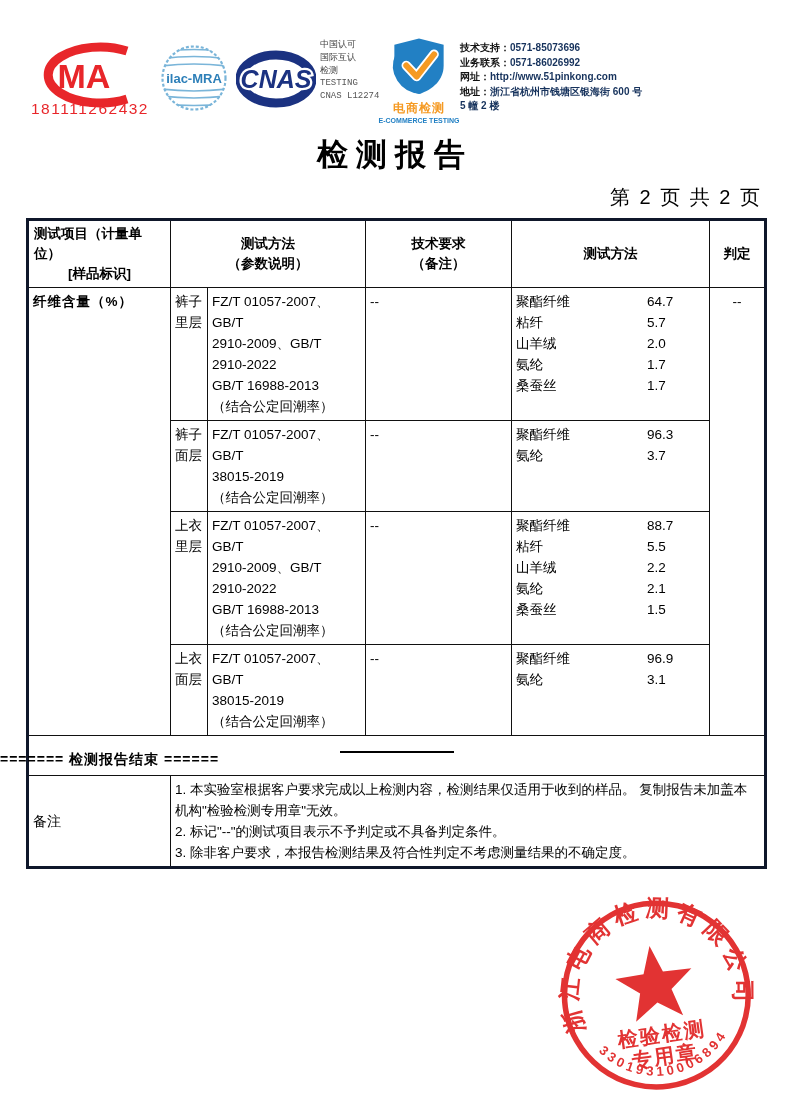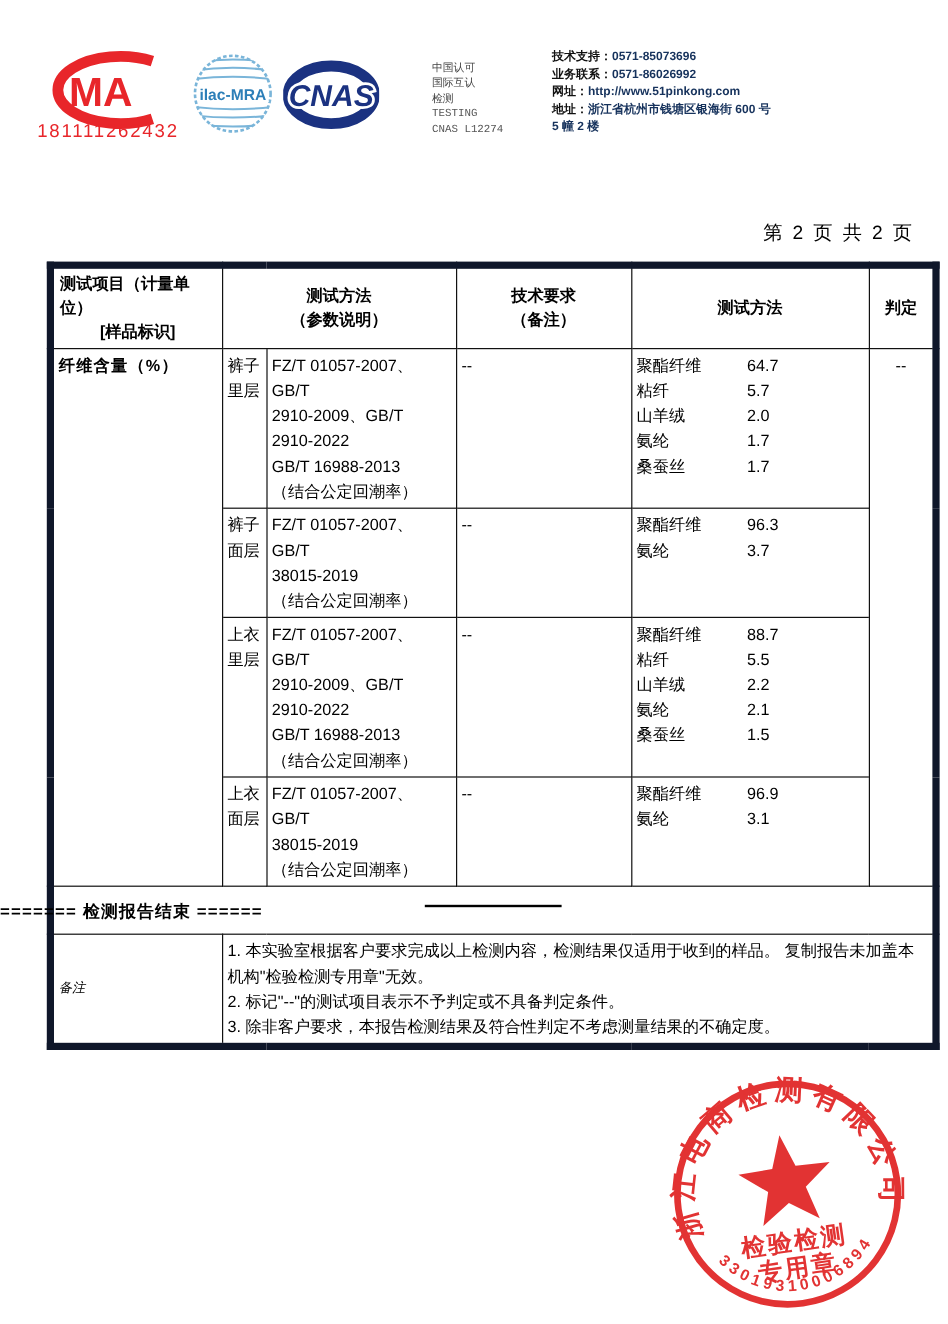--- a/index.html
+++ b/index.html
@@ -4,54 +4,54 @@
 <style>
   * { margin:0; padding:0; box-sizing:border-box; }
   body { background:#fff; font-family:"Liberation Sans","DejaVu Sans",sans-serif; }
   .page { position:relative; width:790px; height:1103px; background:#fff; overflow:hidden; }
 
   
   .logo { position:absolute; }
   .cma { left:24px; top:40px; }
   .ilac { left:158px; top:42px; }
   .cnas { left:236px; top:50px; }
-  .certtext { left:320px; top:50px; font-size:9px; line-height:13px; color:#444;margin-left:40px; }
+  .certtext { left:320px; top:38px; font-size:9px; line-height:13px; color:#444; }
   .certtext .en { font-family:"Liberation Mono","DejaVu Sans Mono",monospace; color:#555; }
   .shieldbox { left:376px; top:36px; width:86px; text-align:center; }
   .shield-cn { color:#f59a23; font-weight:bold; font-size:12px; letter-spacing:1px; margin-top:-2px; }
   .shield-en { color:#2280c4; font-weight:bold; font-size:7px; }
   .contact { left:460px; top:41px; font-size:10px; line-height:14.6px; font-weight:bold; }
   .contact .lbl { color:#111;text-align:center; }
   .contact .val { color:#16325c; }
 
   
   .title { position:absolute; top:134px; left:0; width:100%; text-align:center;
            font-size:31px; font-weight:bold; letter-spacing:8px; color:#000; }
-  .pageinfo { position:absolute; top:184px; right:28px; font-size:16px; color:#000; letter-spacing:2px; }
+  .pageinfo { position:absolute; top:184px; right:28px; font-size:20px; color:#000; letter-spacing:2px; }
 
   
   table.report { position:absolute; left:26px; top:218px; width:738px;
                  border-collapse:collapse; table-layout:fixed; }
   table.report th, table.report td { border:1px solid #111; vertical-align:top;
                  font-size:13.5px; line-height:21px; padding:3px 4px; color:#000; word-break:break-word; }
-  table.report { border:6px solid #0f172a;margin-left:13px; }
+  table.report { border:3px solid #0f172a; }
   tr.head th { font-weight:bold; text-align:center; vertical-align:middle; height:44px; line-height:20px; }
   tr.head th.c1 div:first-child { text-align:left; padding-left:1px; }
   tr.r5 { height:110px; }
   tr.r3 { height:70px; }
   td.item-cell { font-weight:bold; letter-spacing:1px; }
   td.req, td.verdict { text-align:left; }
   td.verdict { text-align:center; }
-  .rl { display:flex; }
+  .rl { display:flex;gap:39px; }
   .rn { width:92px; }
   .rv { flex:1; }
   tr.sep td { height:40px; border-left:2px solid #111; border-right:2px solid #111; }
   .sepline { width:114px; height:0; border-top:2px solid #000; margin:12px auto 0 auto; }
   tr.remarks { height:88px; }
-  tr.remarks td.lab { vertical-align:middle; font-size:11px;font-style:italic; }
+  tr.remarks td.lab { vertical-align:middle; font-size:14px; }
   tr.remarks td.body div { line-height:21px; }
 
   
   .endline { position:absolute; top:751px; left:0; width:100%; text-align:left;
              font-size:14px; font-weight:bold; color:#000; letter-spacing:1px; }
 
   
   .stamp { position:absolute; left:548px; top:890px; width:218px; height:212px;
            transform:rotate(-8deg); opacity:0.92; }
 </style>
@@ -97,29 +97,40 @@
   </div>
 
   <div class="logo certtext">
     <div>中国认可</div>
     <div>国际互认</div>
     <div>检测</div>
     <div class="en">TESTING</div>
     <div class="en">CNAS  L12274</div>
   </div>
 
+  <div class="logo shieldbox">
+    <svg width="70" height="62" viewBox="0 0 84 78">
+      <path d="M14 24 C4 46 20 70 44 71" fill="none" stroke="#2280c4" stroke-width="3.5"></path>
+      <path d="M42 3 L73 11 V37 C73 55 60 67 42 73 C24 67 11 55 11 37 V11 Z" fill="#2280c4"></path>
+      <path d="M26 37 L39 51 L61 23" stroke="#ffffff" stroke-width="12" fill="none" stroke-linecap="round" stroke-linejoin="round"></path>
+      <path d="M26 37 L39 51 L61 23" stroke="#f59a23" stroke-width="7.5" fill="none" stroke-linecap="round" stroke-linejoin="round"></path>
+    </svg>
+    <div class="shield-cn">电商检测</div>
+    <div class="shield-en">E-COMMERCE TESTING</div>
+  </div>
 
   <div class="logo contact">
     <div><span class="lbl">技术支持：</span><span class="val">0571-85073696</span></div>
     <div><span class="lbl">业务联系：</span><span class="val">0571-86026992</span></div>
     <div><span class="lbl">网址：</span><span class="val">http://www.51pinkong.com</span></div>
     <div><span class="lbl">地址：</span><span class="val">浙江省杭州市钱塘区银海街 600 号</span></div>
     <div><span class="lbl"></span><span class="val">5 幢 2 楼</span></div>
   </div>
 
+  <div class="title">检测报告</div>
   <div class="pageinfo">第 2 页 共 2 页</div>
 
   <table class="report">
     <colgroup>
       <col style="width:143px">
         <col style="width:37px">
         <col style="width:158px">
       <col style="width:146px">
         <col style="width:198px">
         <col style="width:56px">

